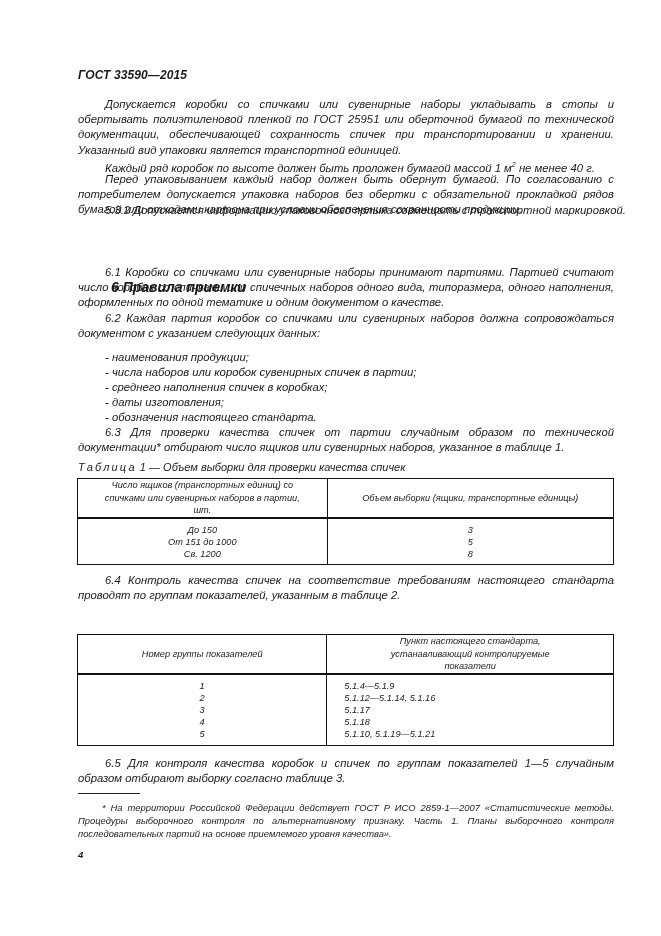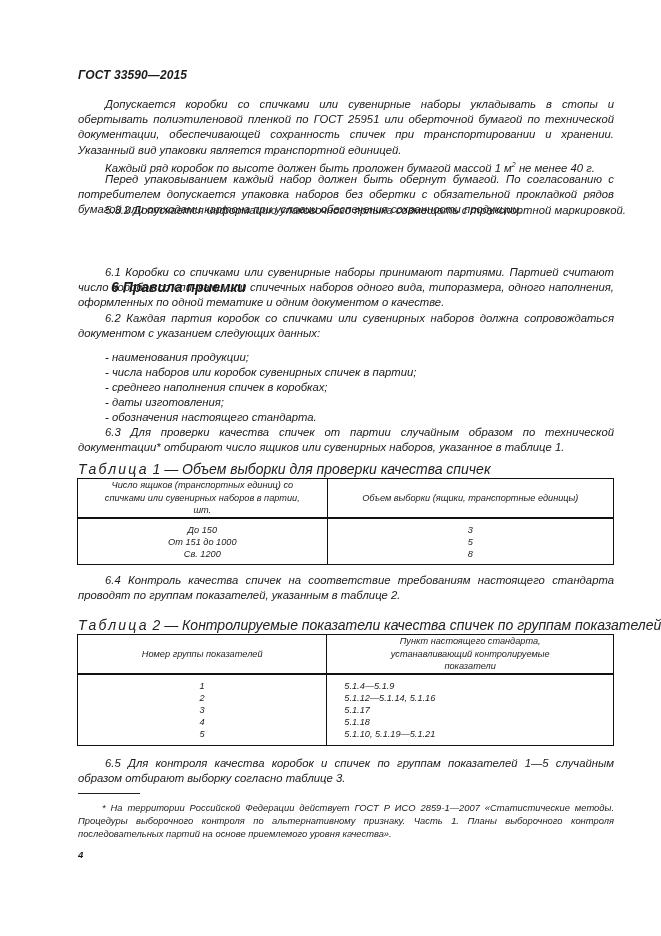--- a/index.html
+++ b/index.html
@@ -5,21 +5,21 @@
   html, body { margin:0; padding:0; background:#ffffff; }
   body { width:661px; height:936px; position:relative; overflow:hidden;
          font-family:"Liberation Sans", sans-serif; color:#1a1a1a; }
   .page { position:absolute; left:0; top:0; width:661px; height:936px;font-style:italic; }
   .abs { position:absolute; }
   .hdr { left:78px; top:68px; font-weight:bold; font-size:12px; letter-spacing:0.1px; }
   .p { position:absolute; left:78px; width:536px; font-size:11.3px; line-height:15.2px; text-align:justify; }
   .p .ind { display:inline-block; width:27px; }
   .line { position:absolute; font-size:11.3px; line-height:15.2px; white-space:nowrap; }
   .sec { left:111px; top:237px; font-weight:bold; font-size:14px;margin-top:42px; }
-  .tcap { position:absolute; left:78px; font-size:14px; color:#222; white-space:nowrap; }
+  .tcap { position:absolute; left:78px; font-size:11px; color:#222; white-space:nowrap; }
   .tcap .sp { letter-spacing:2.2px; }
   table.t { position:absolute; left:77px; width:537px; border-collapse:collapse; font-size:9.2px; color:#222; }
   table.t td { border:1px solid #111; padding:0; vertical-align:middle; }
   table.t tr.head td { border-bottom:2px solid #111; text-align:center; line-height:12.5px; }
   table.t tr.body td { line-height:12.2px; padding-top:5px; padding-bottom:4px; vertical-align:top; }
   .c { text-align:center; }
   .l { text-align:left; padding-left:17px !important; }
   .fnrule { position:absolute; left:78px; top:793px; width:62px; height:1px; background:#222; }
   .fn { position:absolute; left:78px; top:801px; width:536px; font-size:9.4px; line-height:13px; text-align:justify; color:#222; }
   .pgnum { position:absolute; left:78px; top:849px; font-size:9.5px; font-weight:bold; }
@@ -75,21 +75,20 @@
         <div>3</div>
         <div>5</div>
         <div>8</div>
       </td>
     </tr>
   </tbody>
     </table>
 
   <div class="p" style="top:573px;"><span class="ind"></span><span>6.4  Контроль качества спичек на соответствие требованиям настоящего стандарта проводят по группам показателей, указанным в таблице 2.</span></div>
 
-  <div class="tcap" style="top:617px;"><span class="sp">Таблица</span><span> 2 — Контролируемые показатели качества спичек по группам показателей</span></div>
 
   <table class="t" style="top:634px;">
     <colgroup>
         <col style="width:250px">
         <col style="width:287px">
       </colgroup>
     <tbody>
         <tr class="head" style="height:38px;">
       <td>Номер группы показателей</td>
       <td style="padding:0 50px;">Пункт настоящего стандарта, устанавливающий контролируемые показатели</td>

